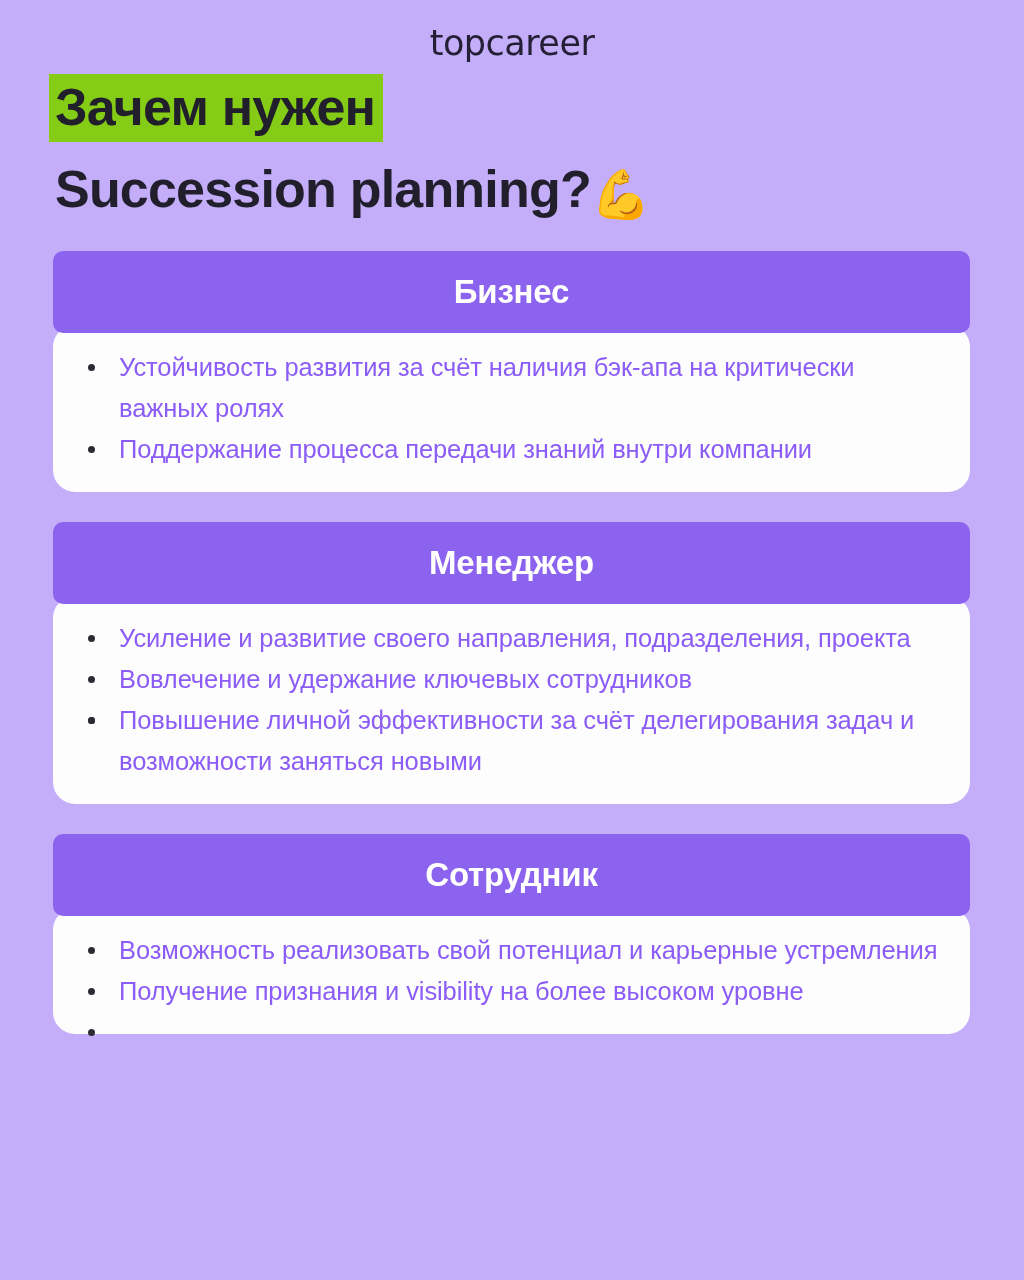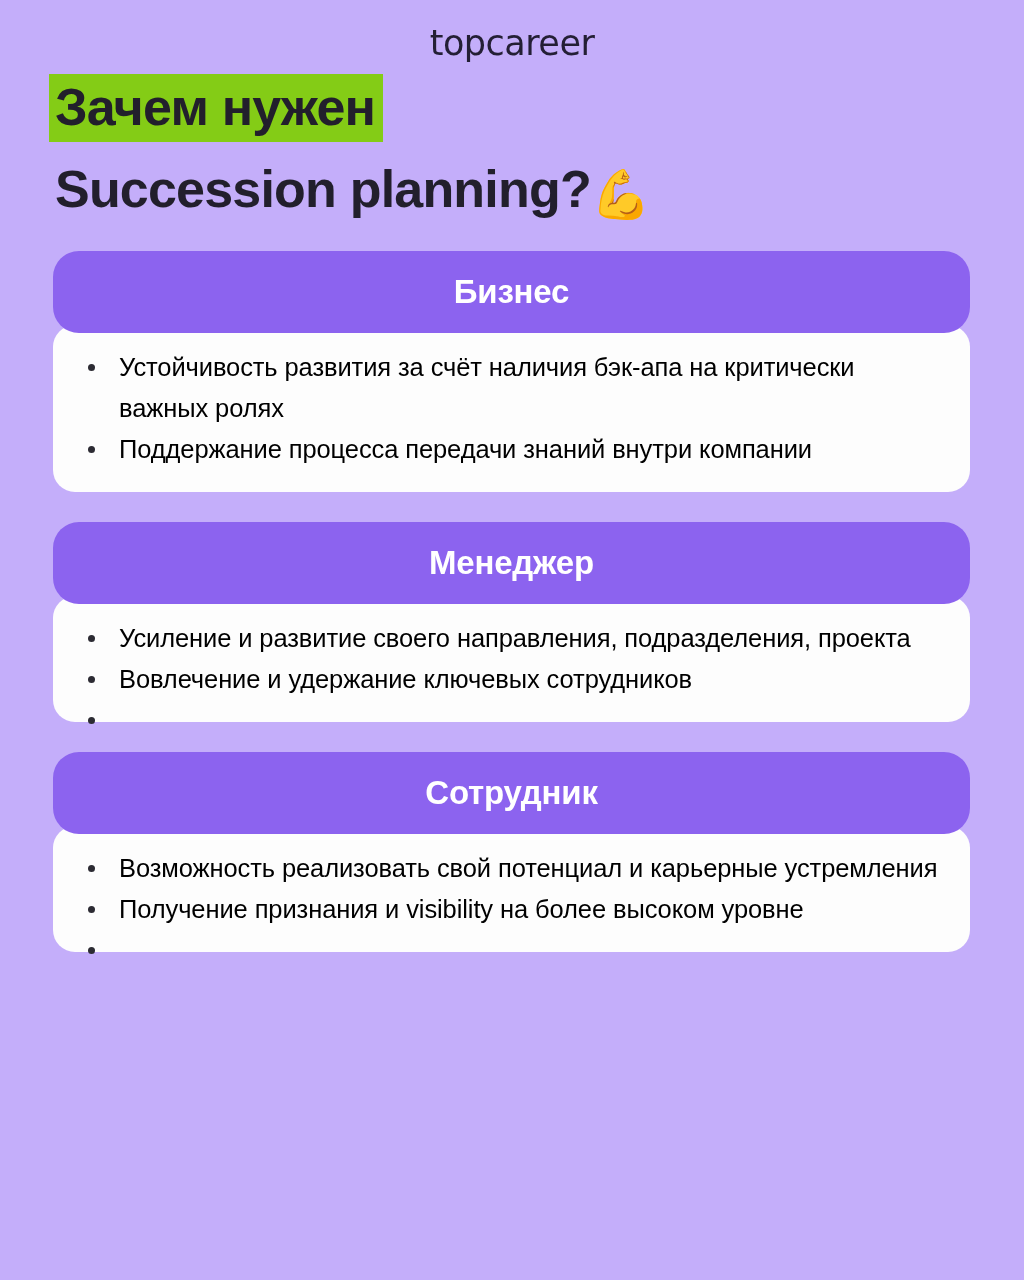--- a/index.html
+++ b/index.html
@@ -75,21 +75,21 @@
     padding: 0 54px 0 53px;
   }
   .section {
     margin-bottom: 30px;
   }
   .section:last-child {
     margin-bottom: 16px;
   }
   .section-header {
     background: #8c63ef;
-    border-radius: 26px;
+    border-radius: 10px;
     height: 82px;
     display: flex;
     align-items: center;
     justify-content: center;
     position: relative;
     z-index: 2;
   }
   .section-header-text {
     color: #ffffff;
     font-size: 33px;
@@ -107,21 +107,21 @@
   ul.bullets {
     list-style: none;
     margin: 0;
     padding: 0;
   }
   ul.bullets li {
     position: relative;
     padding-left: 36px;
     font-size: 25.5px;
     line-height: 41px;
-    color: #000000;
+    color: #8b5cf6;
     letter-spacing: -0.1px;
   }
   ul.bullets li .dot {
     position: absolute;
     left: 5px;
     top: 17px;
     width: 7px;
     height: 7px;
     border-radius: 50%;
     background: #2c2b33;
@@ -157,20 +157,21 @@
 
     <div class="section">
       <div class="section-header">
         <span class="section-header-text">Менеджер</span>
       </div>
       <div class="section-card">
         <ul class="bullets">
           <li><span class="dot"></span><span>Усиление и развитие своего направления, подразделения, проекта</span></li>
           <li><span class="dot"></span><span>Вовлечение и удержание ключевых сотрудников</span></li>
           <li><span class="dot"></span></li>
+          <li><span class="dot"></span><span> Повышение личной эффективности за счёт делегирования задач и возможности заняться новыми</span></li>
         </ul>
       </div>
     </div>
 
     <div class="section">
       <div class="section-header">
         <span class="section-header-text">Сотрудник</span>
       </div>
       <div class="section-card">
         <ul class="bullets">

